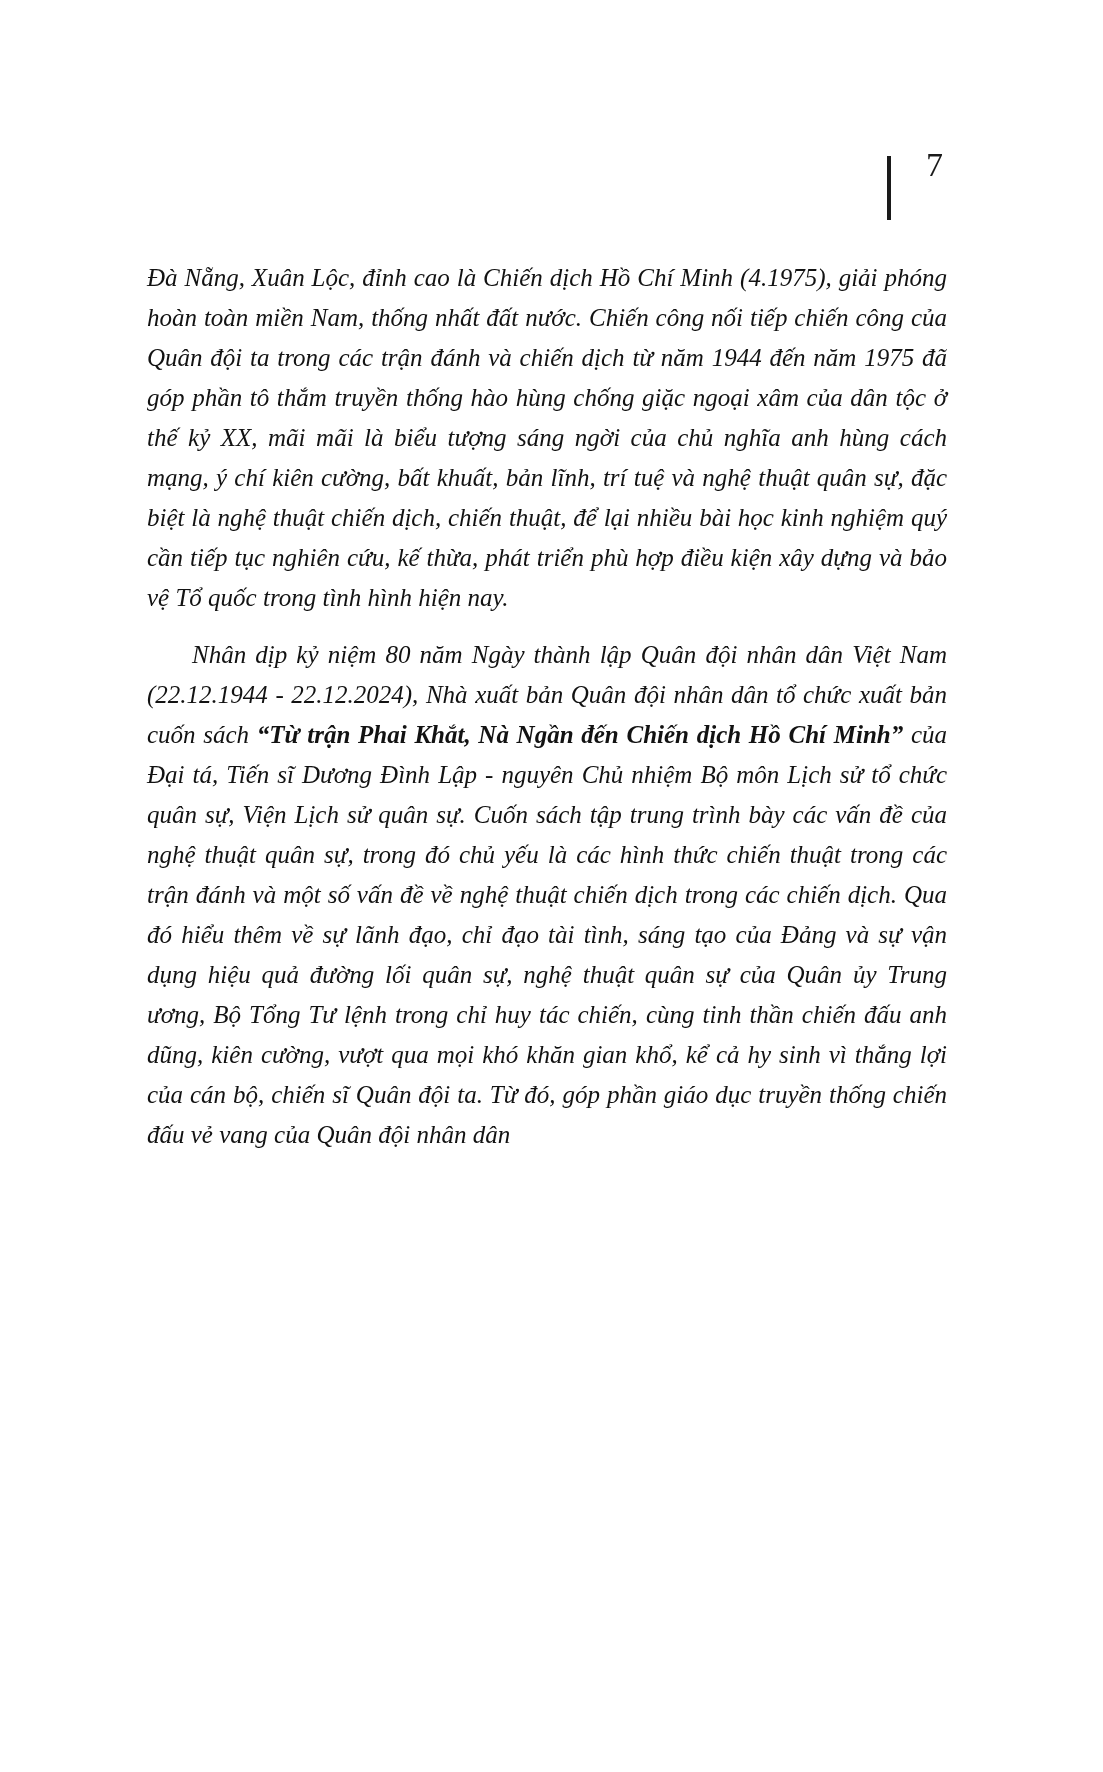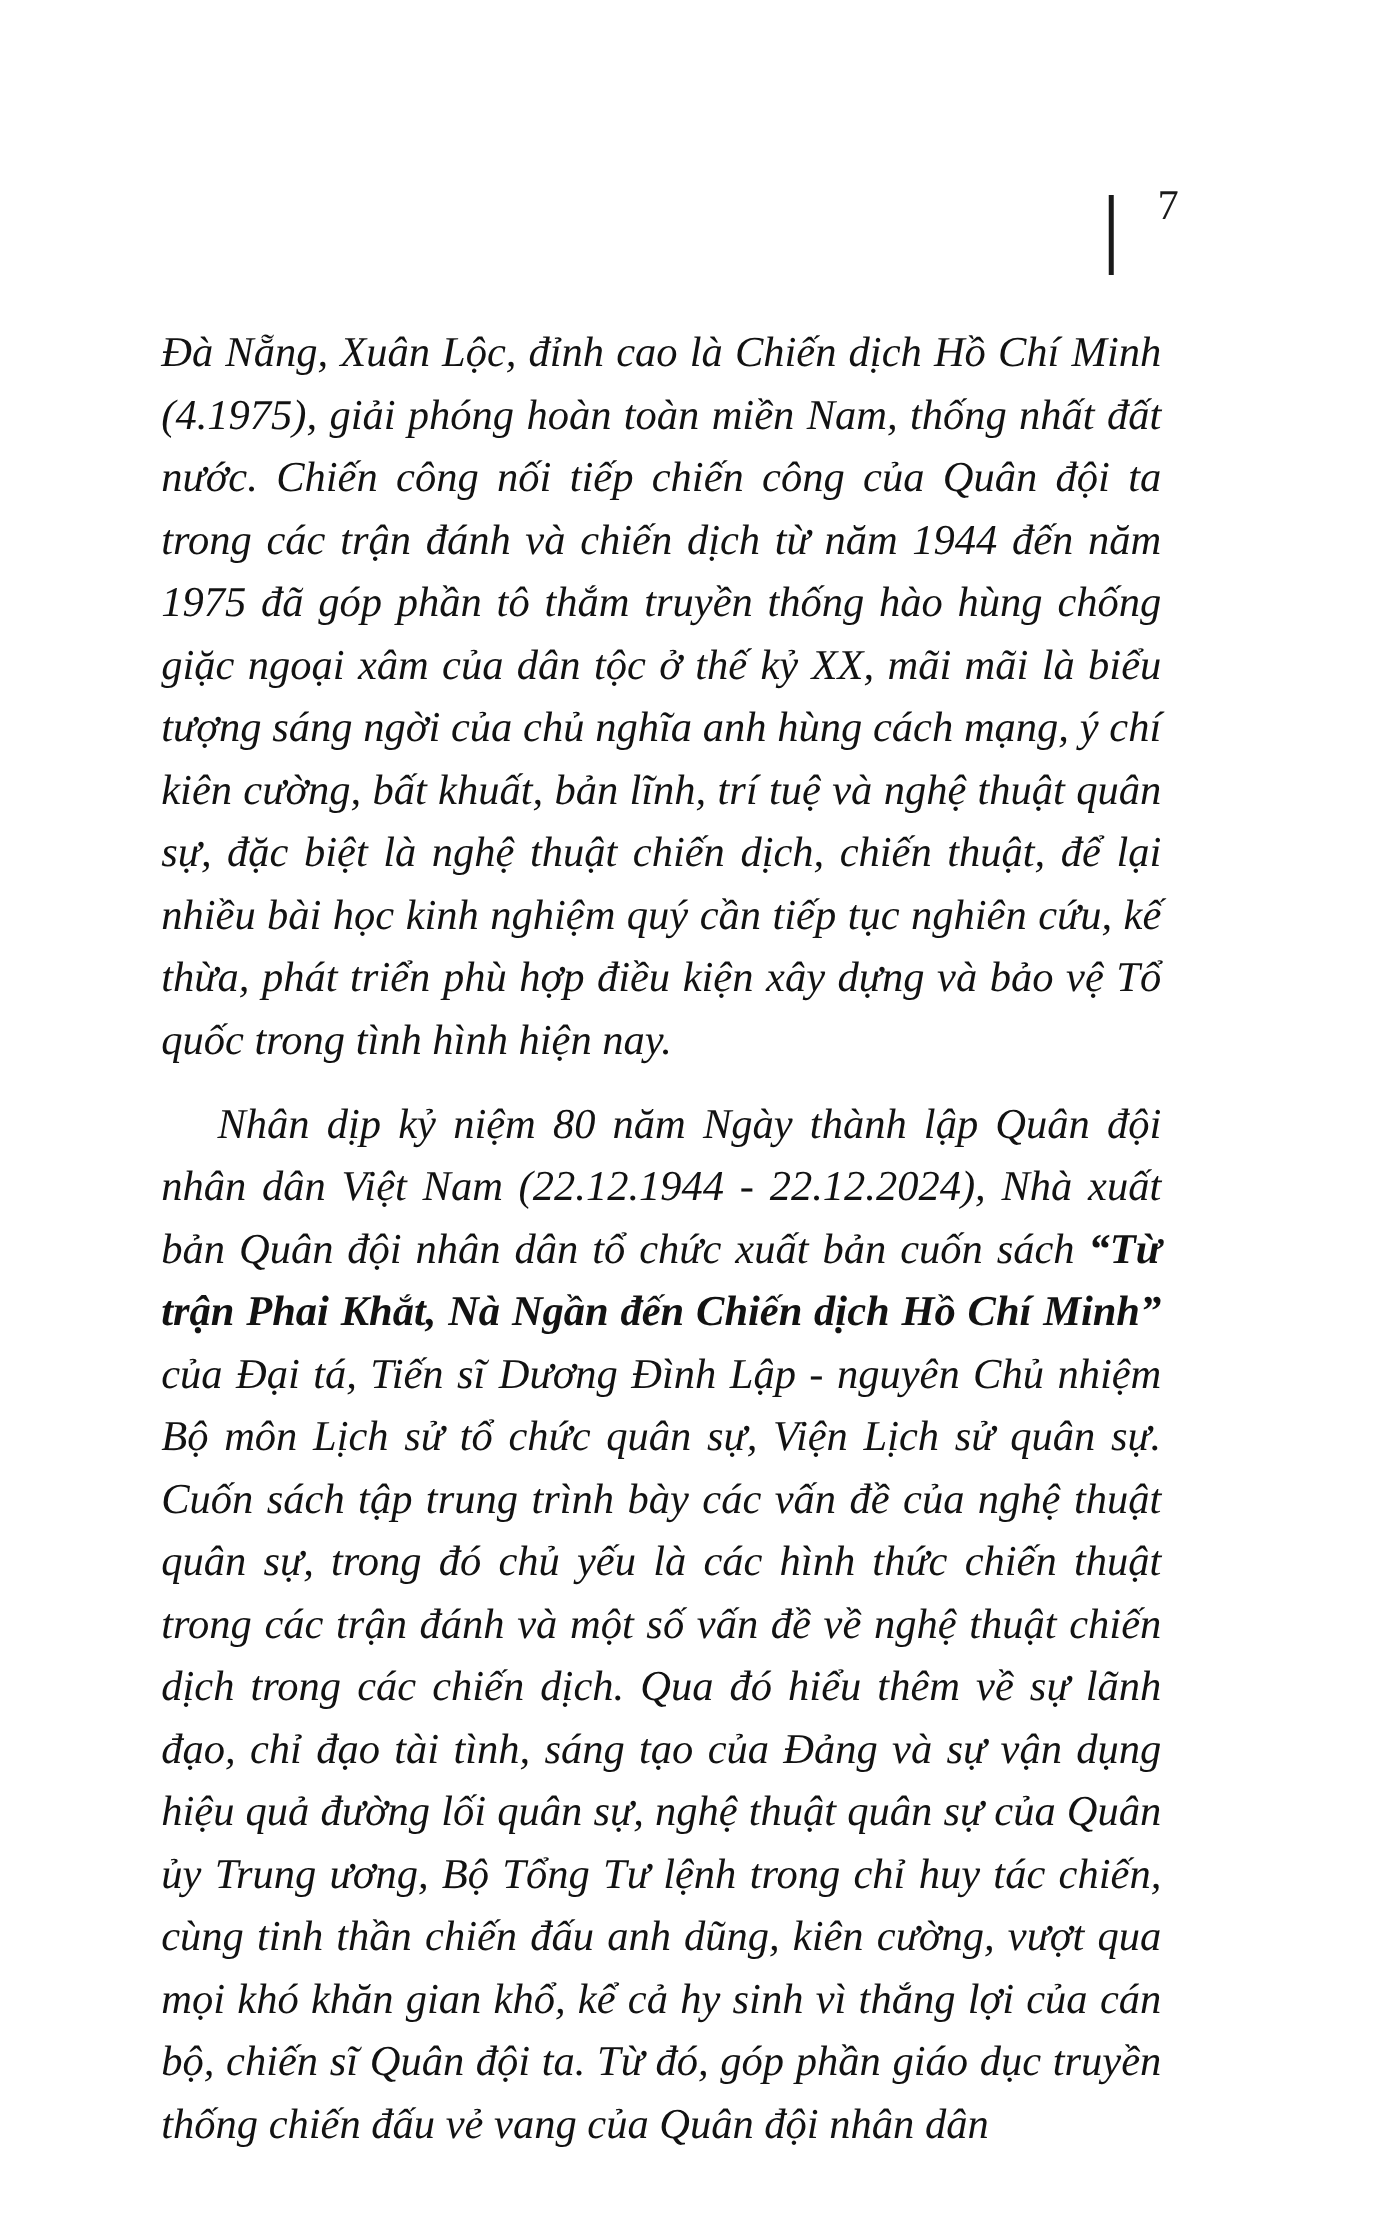--- a/index.html
+++ b/index.html
@@ -33,26 +33,26 @@
     left: 926px;
     top: 146px;
     font-size: 34px;
     font-style: normal;
     letter-spacing: 1px;
     color: #1a1a1a;
   }
   
   .text-block {
     position: absolute;
-    left: 129px;
+    left: 147px;
     top: 258px;
     width: 800px;
     font-style: italic;
-    font-size: 34px;
-    line-height: 50px;
+    font-size: 25px;
+    line-height: 40px;
     text-align: justify;
     text-justify: inter-word;
   }
   .para {
     margin: 0;
     padding: 0;
   }
   .para.indent {
     text-indent: 45px;
     margin-top: 17px;

